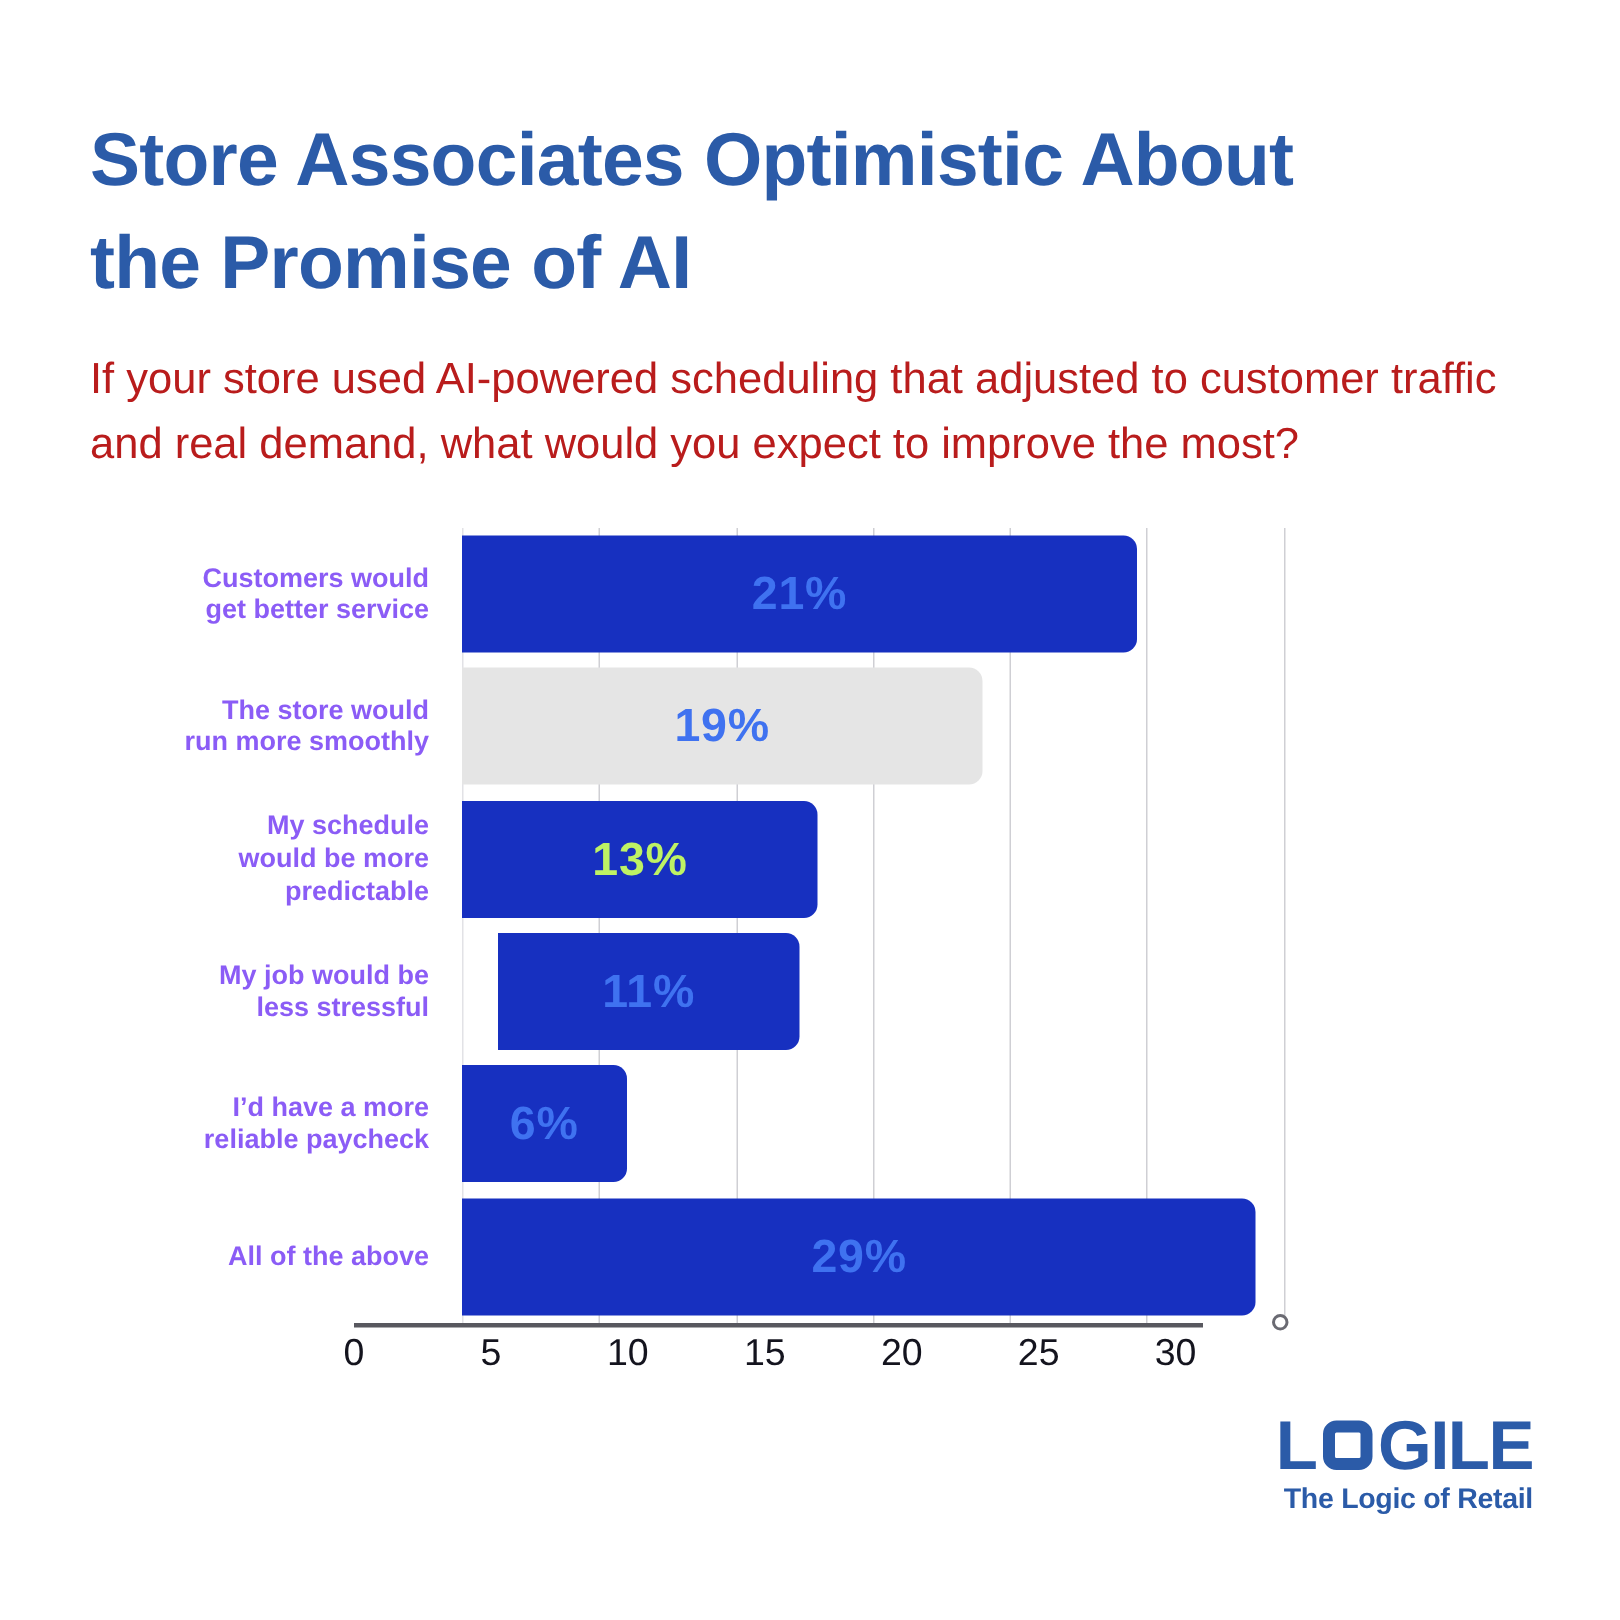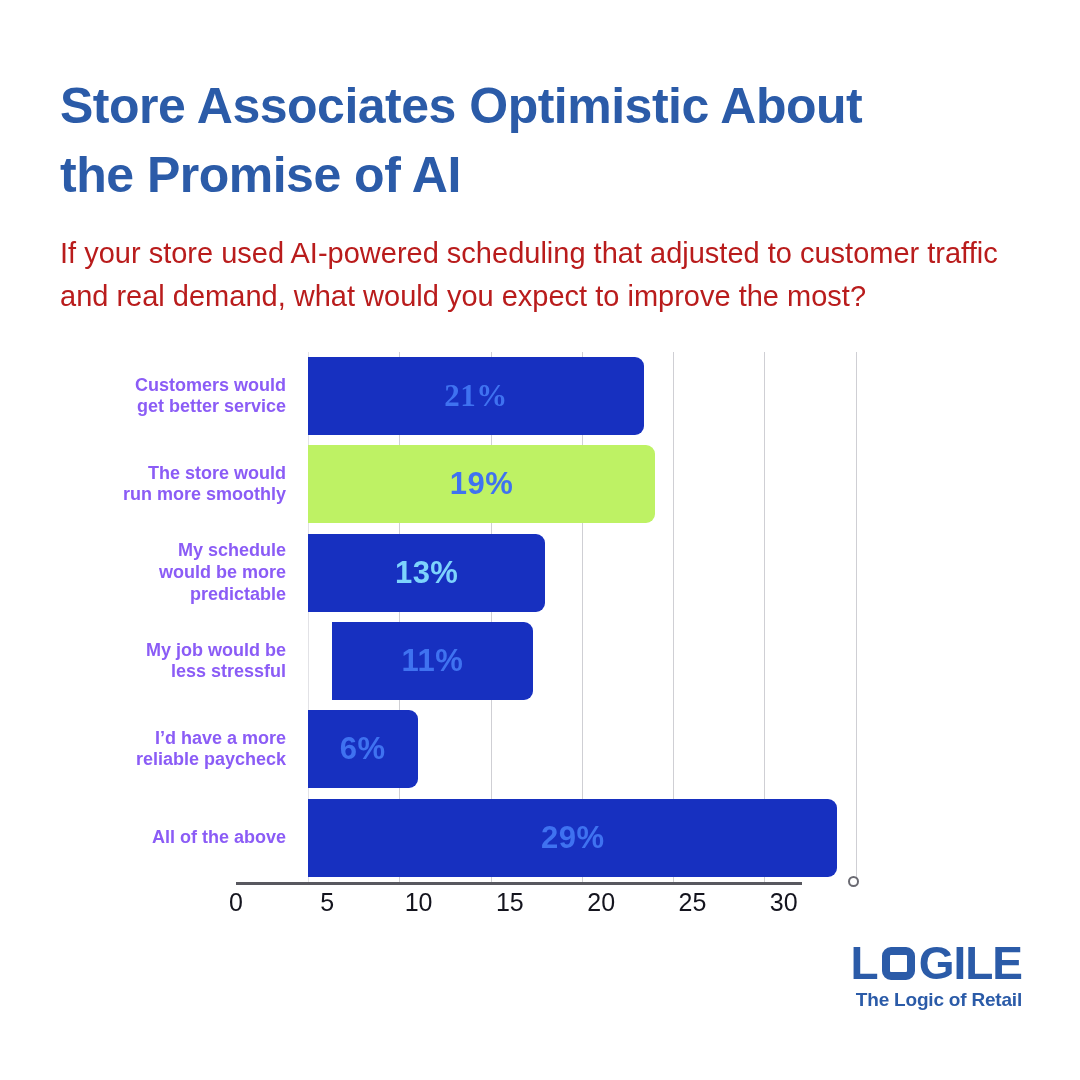--- a/index.html
+++ b/index.html
@@ -229,32 +229,32 @@
           <div class="gridline zero" style="left: 0px;"></div>
           <div class="gridline" style="left: 91.2903px;"></div>
           <div class="gridline" style="left: 182.581px;"></div>
           <div class="gridline" style="left: 273.871px;"></div>
           <div class="gridline" style="left: 365.161px;"></div>
           <div class="gridline" style="left: 456.452px;"></div>
           <div class="gridline" style="left: 547.742px;"></div>
         </div>
       <div id="bars">
           <div class="bar-row">
-            <div class="bar" style="width: 336px; background: rgb(23, 48, 192); font-family: Liberation Serif, serif;">
+            <div class="bar" style="width: 450px; background: rgb(23, 48, 192);">
               <span class="bar-value" style="color: rgb(63, 114, 240);">21%</span>
             </div>
           </div>
           <div class="bar-row">
-            <div class="bar" style="width: 346.903px; background: #bef264;">
+            <div class="bar" style="width: 346.903px; background: #e5e5e5;">
               <span class="bar-value" style="color: rgb(63, 114, 240);">19%</span>
             </div>
           </div>
           <div class="bar-row">
             <div class="bar" style="width: 237.355px; background: rgb(23, 48, 192);">
-              <span class="bar-value" style="color: #7dd3fc;">13%</span>
+              <span class="bar-value" style="color: #bef264;">13%</span>
             </div>
           </div>
           <div class="bar-row">
             <div class="bar" style="width: 200.839px; background: rgb(23, 48, 192); margin-left: 24px;">
               <span class="bar-value" style="color: rgb(63, 114, 240);">11%</span>
             </div>
           </div>
           <div class="bar-row">
             <div class="bar" style="width: 109.548px; background: rgb(23, 48, 192);">
               <span class="bar-value" style="color: rgb(63, 114, 240);">6%</span>

